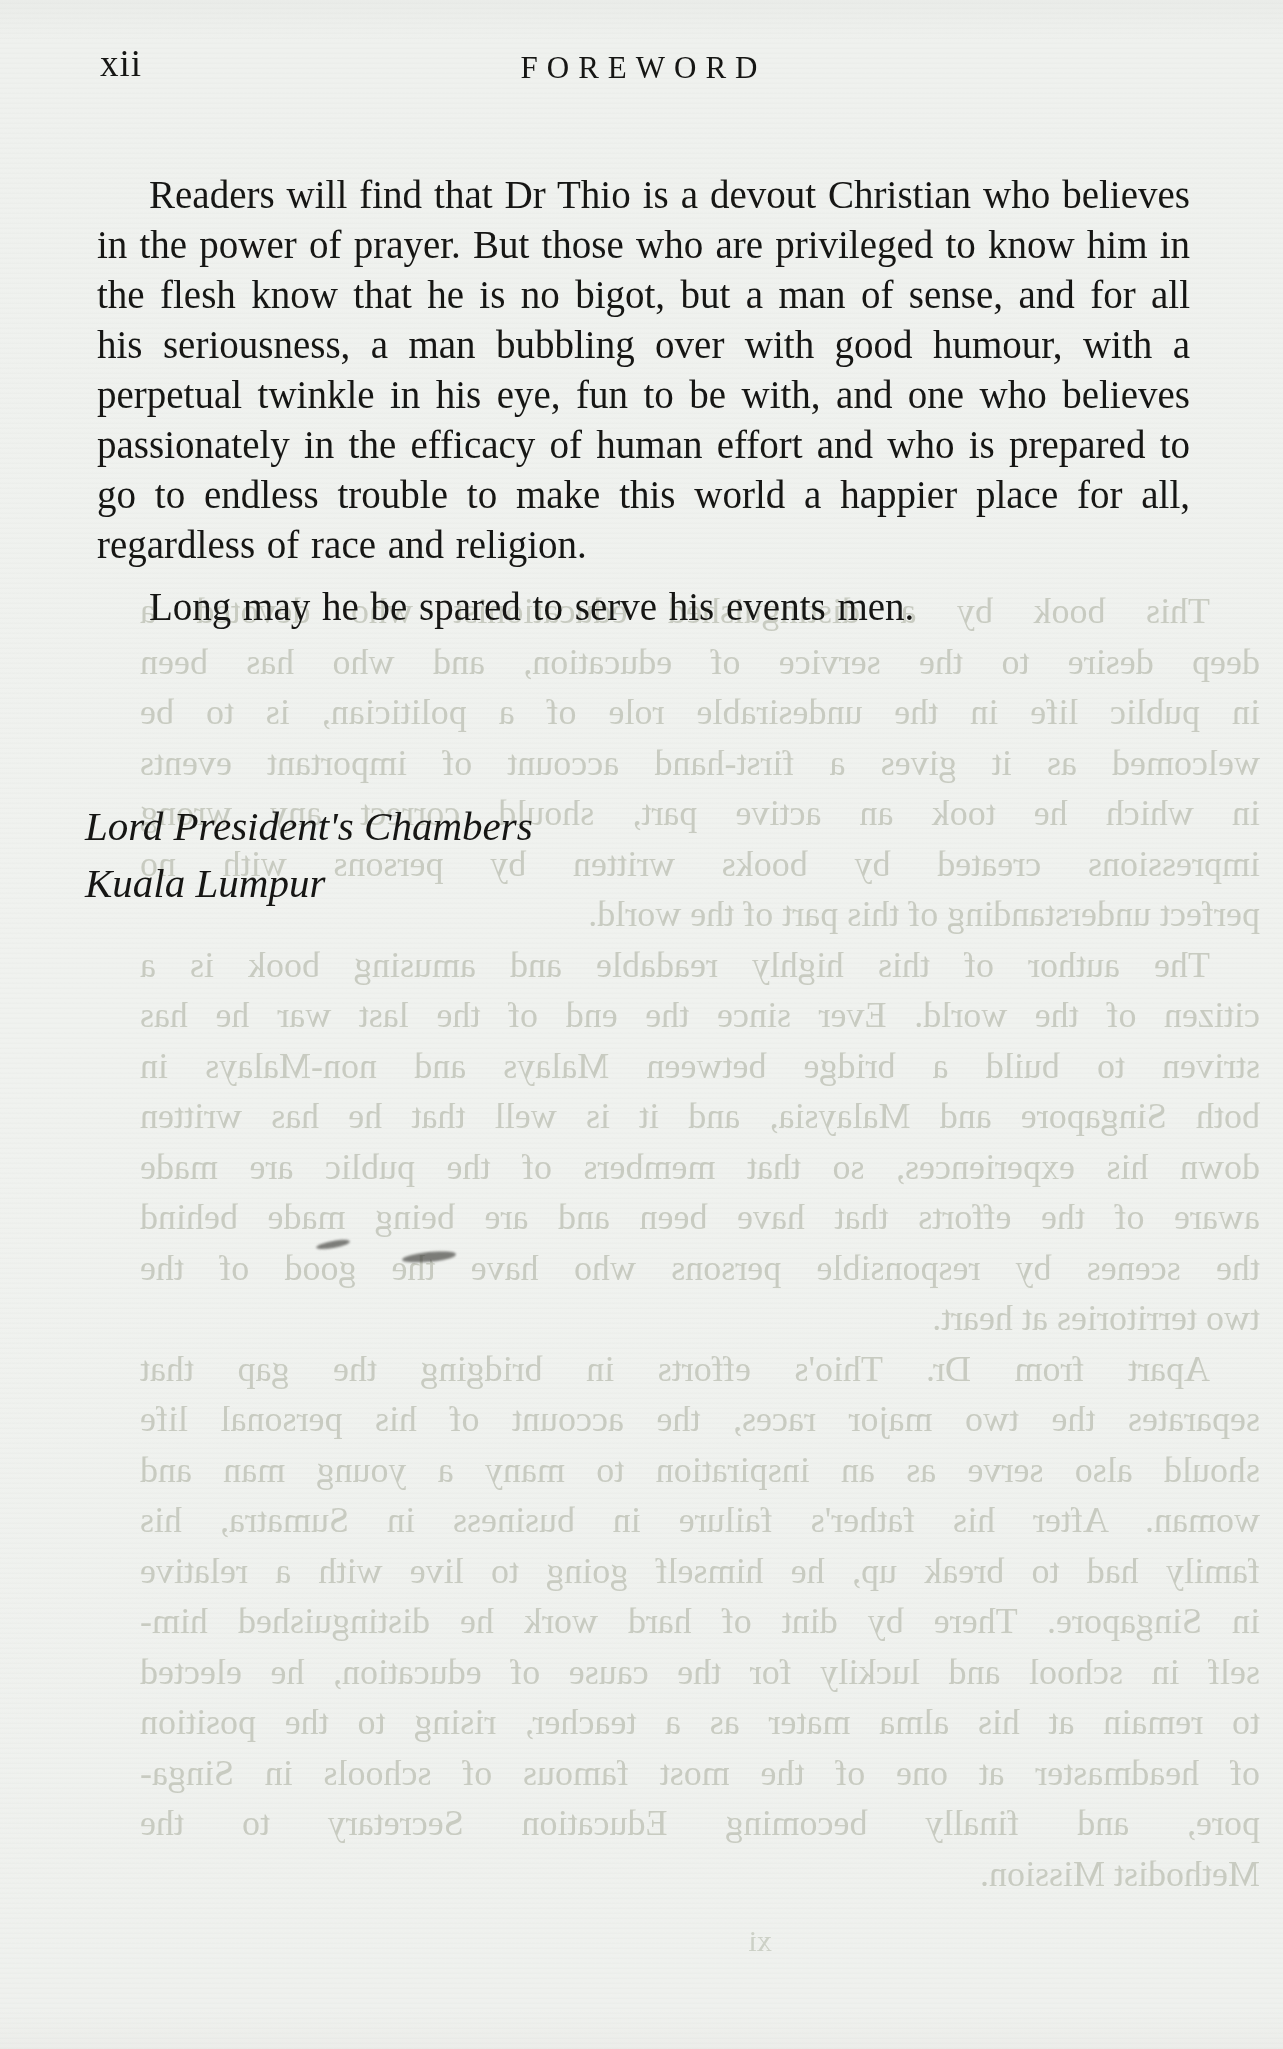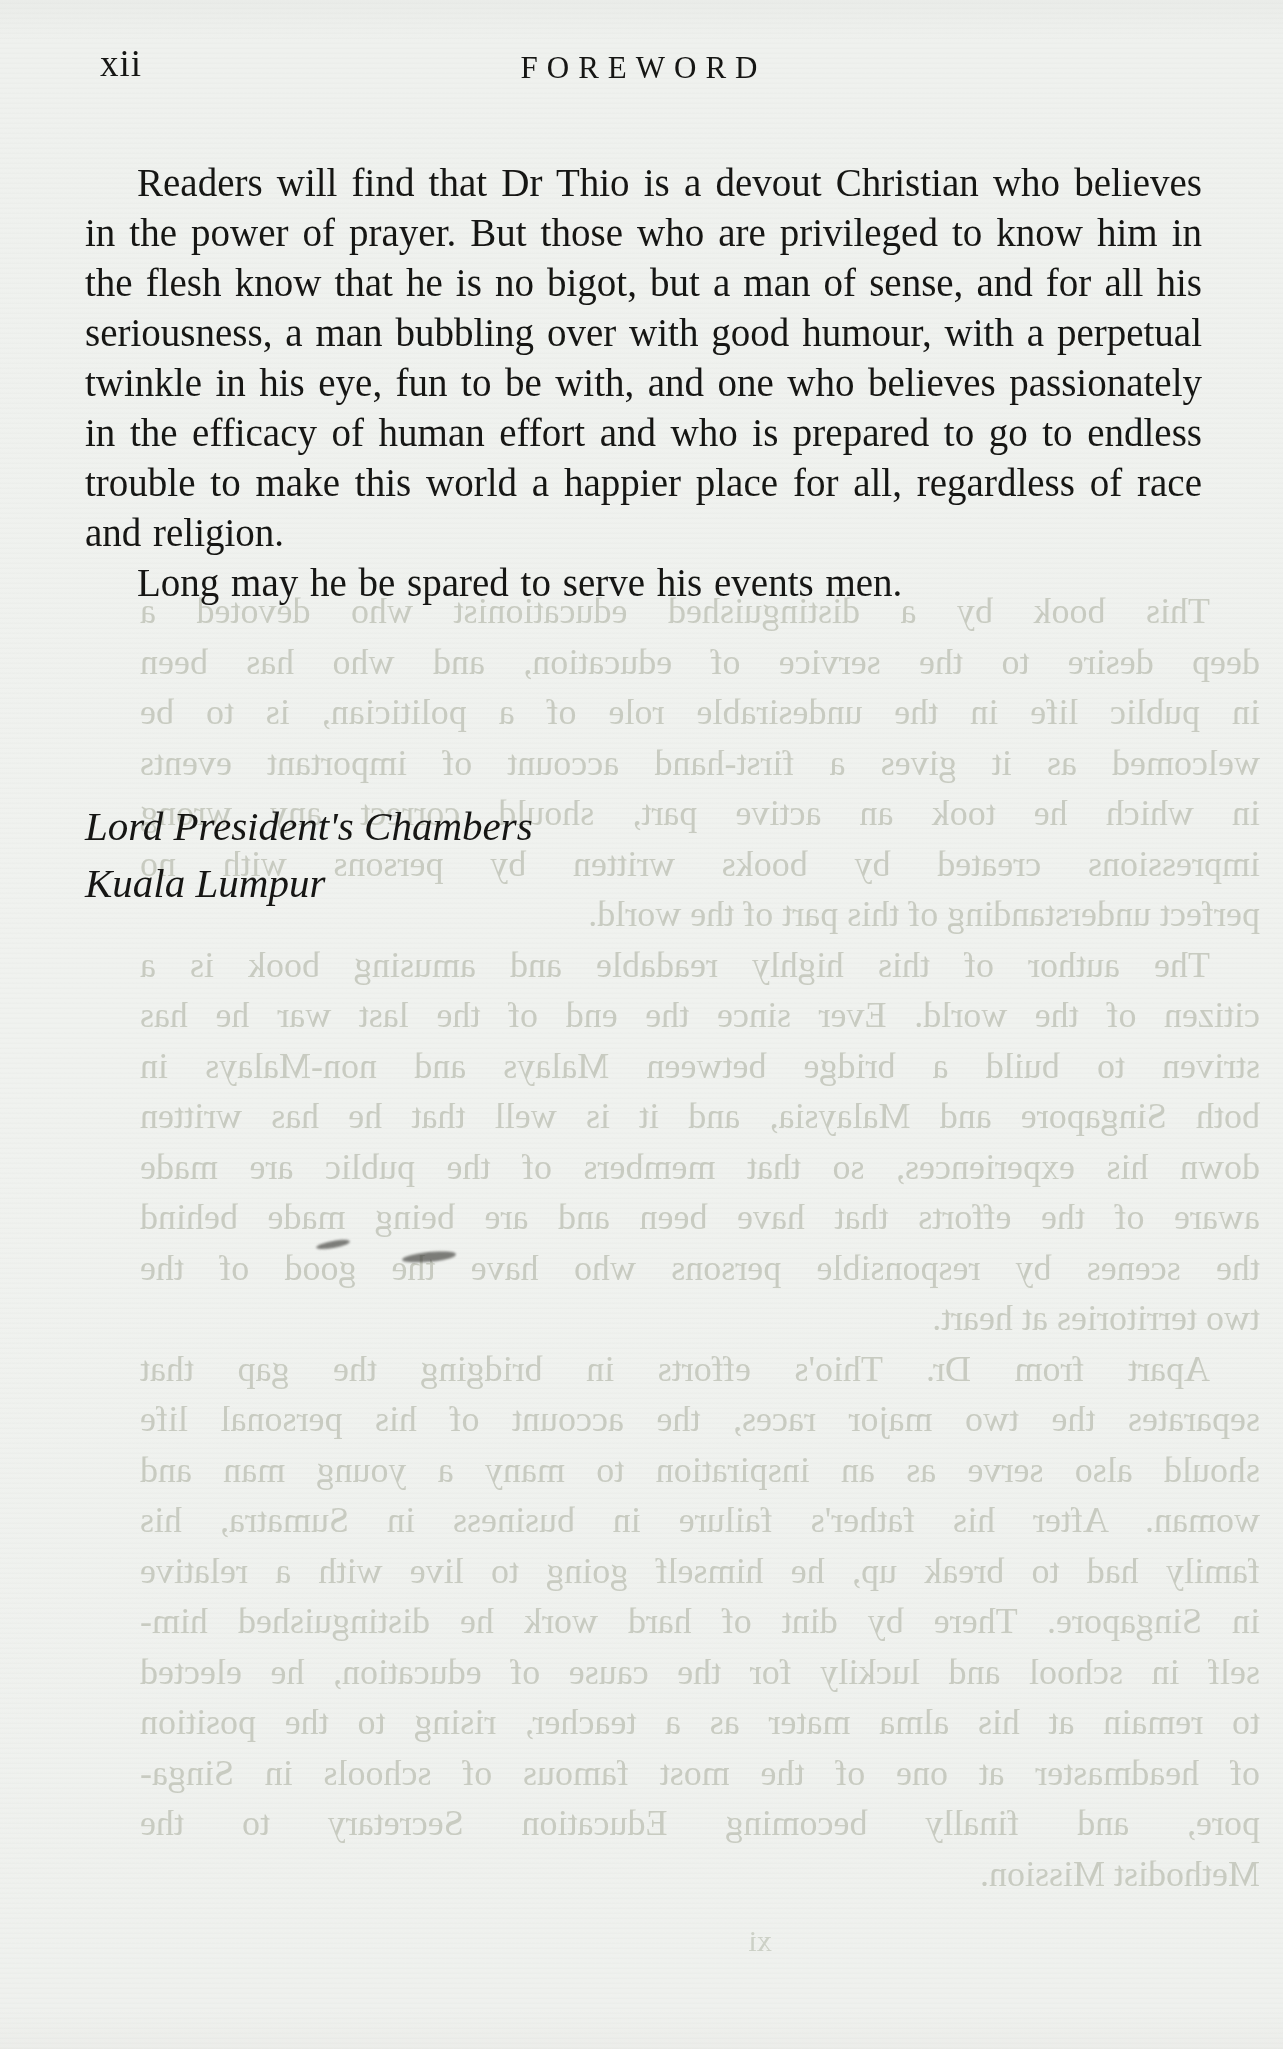--- a/index.html
+++ b/index.html
@@ -26,21 +26,21 @@
   }
   .running-head{
     position:absolute;left:85px;top:50px;width:1117px;
     text-align:center;font-size:31px;letter-spacing:9px;
   }
   
   .body-text{
     position:absolute;left:85px;top:158px;width:1117px;
     font-size:39px;line-height:50px;text-align:justify;
   }
-  .body-text p{margin:0;text-indent:52px;word-spacing:2px;}
+  .body-text p{margin:12px;text-indent:52px;word-spacing:2px;}
   .signature{
     position:absolute;right:82px;top:724px;
     font-variant:small-caps;font-size:41px;letter-spacing:5px;
   }
   .address{
     position:absolute;left:85px;top:798px;
     font-style:italic;font-size:41px;line-height:57px;
   }
   
   .bleed{

